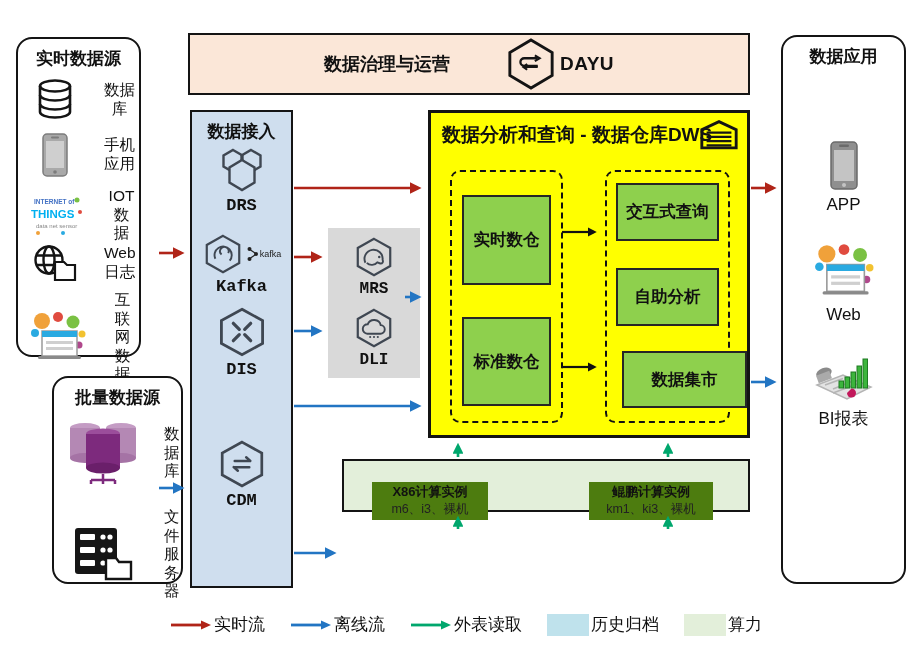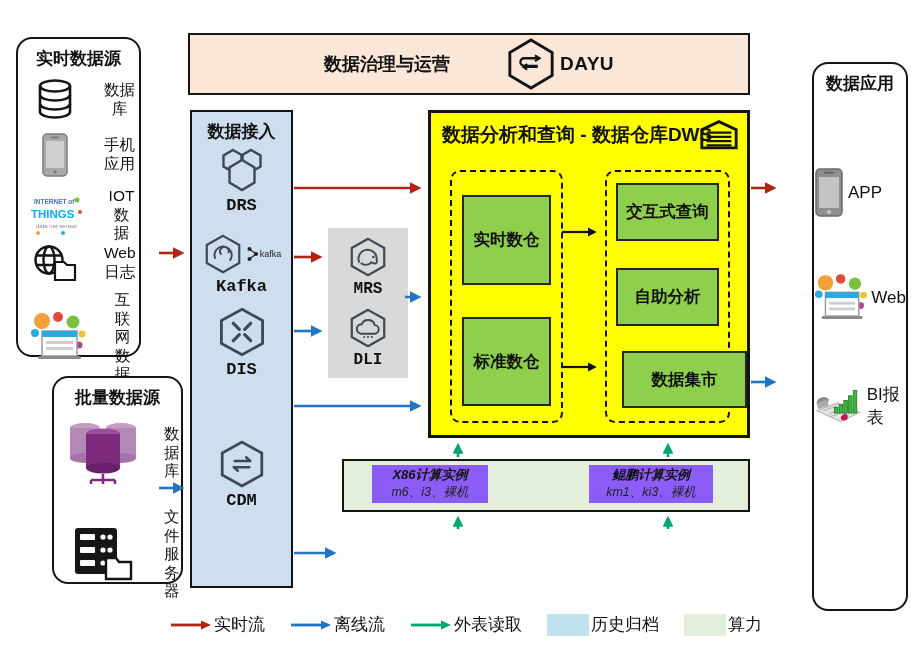--- a/index.html
+++ b/index.html
@@ -25,47 +25,47 @@
 
   
   #ingest{left:190px;top:110px;width:103px;height:478px;background:#cfdeee;}
   .svc{position:absolute;left:0;width:100%;display:flex;flex-direction:column;align-items:center;gap:2px;}
   .svc .sname{font-weight:bold;font-size:17px;font-family:Liberation Mono, monospace;}
   .kafka-line{display:flex;align-items:center;gap:2px;}
   .kbadge{display:flex;align-items:center;gap:1px;}
   .kbadge span{font-size:9px;color:#222;}
 
   
-  #engines{position:absolute;left:328px;top:228px;width:80px;height:150px;background:#d9d9d9;}
+  #engines{position:absolute;left:328px;top:228px;width:92px;height:150px;background:#d9d9d9;}
   #engines .sname{font-size:16px;}
 
   
   #dws{left:428px;top:110px;width:322px;height:328px;background:#ffff00;border-width:3px;}
   .dws-title{position:absolute;left:11px;top:9px;font-weight:bold;font-size:19px;}
   .wh{position:absolute;right:7px;top:6px;}
   .dashed{position:absolute;border:2.3px dashed #111;border-radius:10px;box-sizing:border-box;}
   #dash-l{left:19px;top:57px;width:113px;height:253px;}
   #dash-r{left:174px;top:57px;width:125px;height:253px;}
   .gbox{position:absolute;background:#8ed04d;border:2px solid #262626;box-sizing:border-box;display:flex;align-items:center;justify-content:center;font-weight:bold;font-size:16.5px;}
 
   
   #pool{left:342px;top:459px;width:408px;height:53px;background:#e3efda;}
-  .inst{position:absolute;top:4px;height:38px;background:#8b5cf6;display:flex;flex-direction:column;align-items:center;justify-content:center;line-height:1.3;box-sizing:border-box;font-style:italic;}
+  .inst{position:absolute;top:21px;height:38px;background:#4d7c0f;display:flex;flex-direction:column;align-items:center;justify-content:center;line-height:1.3;box-sizing:border-box;}
   .inst .iname{font-weight:bold;font-size:13px;}
   .inst .ispec{font-size:12.5px;color:#222;}
 
   
   #store{left:342px;top:530px;width:408px;height:55px;background:#c3e5ee;display:flex;align-items:center;gap:13px;padding-left:32px;}
   .hdfs-t{font-weight:bold;font-size:23px;}
   .obs-t{font-weight:bold;font-size:14px;white-space:pre-line;text-align:center;line-height:1.2;}
   .note-t{font-size:15px;}
 
   
-  #apps{left:812px;top:35px;width:96px;height:549px;margin-top:27px;}
-  .app-item{position:absolute;left:0;width:100%;display:flex;flex-direction:row;align-items:center;gap:4px;}
+  #apps{left:781px;top:35px;width:125px;height:549px;}
+  .app-item{position:absolute;left:0;width:100%;display:flex;flex-direction:column;align-items:center;gap:4px;}
   .app-item .lbl{font-size:17px;}
 
   
   #overlay{position:absolute;left:0;top:0;width:914px;height:651px;pointer-events:none;z-index:6;}
 
   
   #legend{position:absolute;left:170px;top:613px;display:flex;align-items:center;gap:25px;font-size:17px;}
   .litem{display:flex;align-items:center;gap:2px;}
   .lswatch{width:42px;height:22px;display:inline-block;}
   svg{display:block;}

